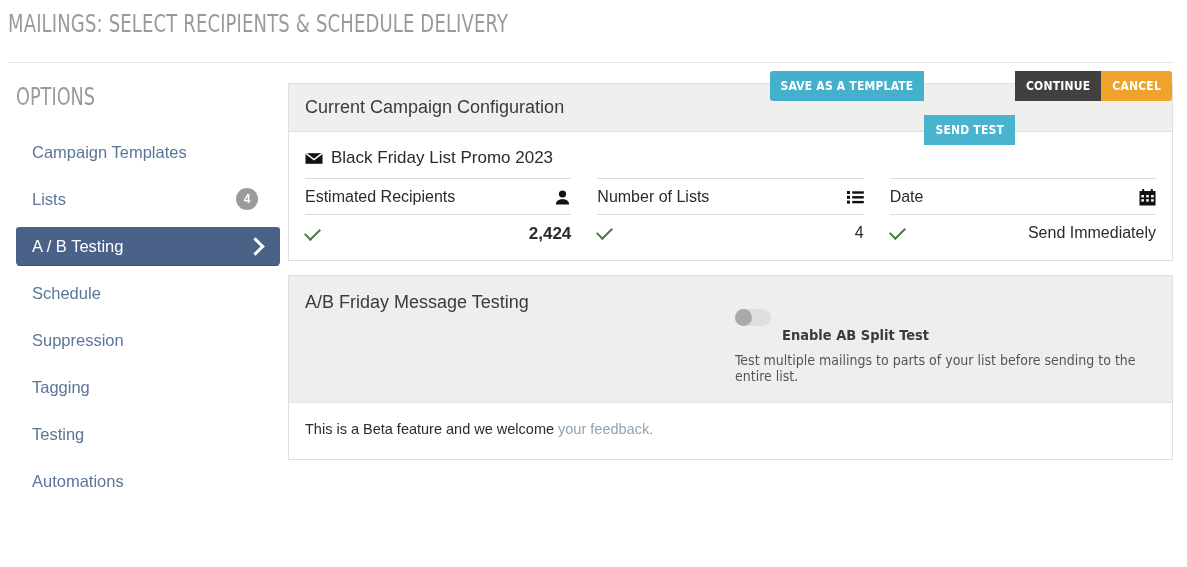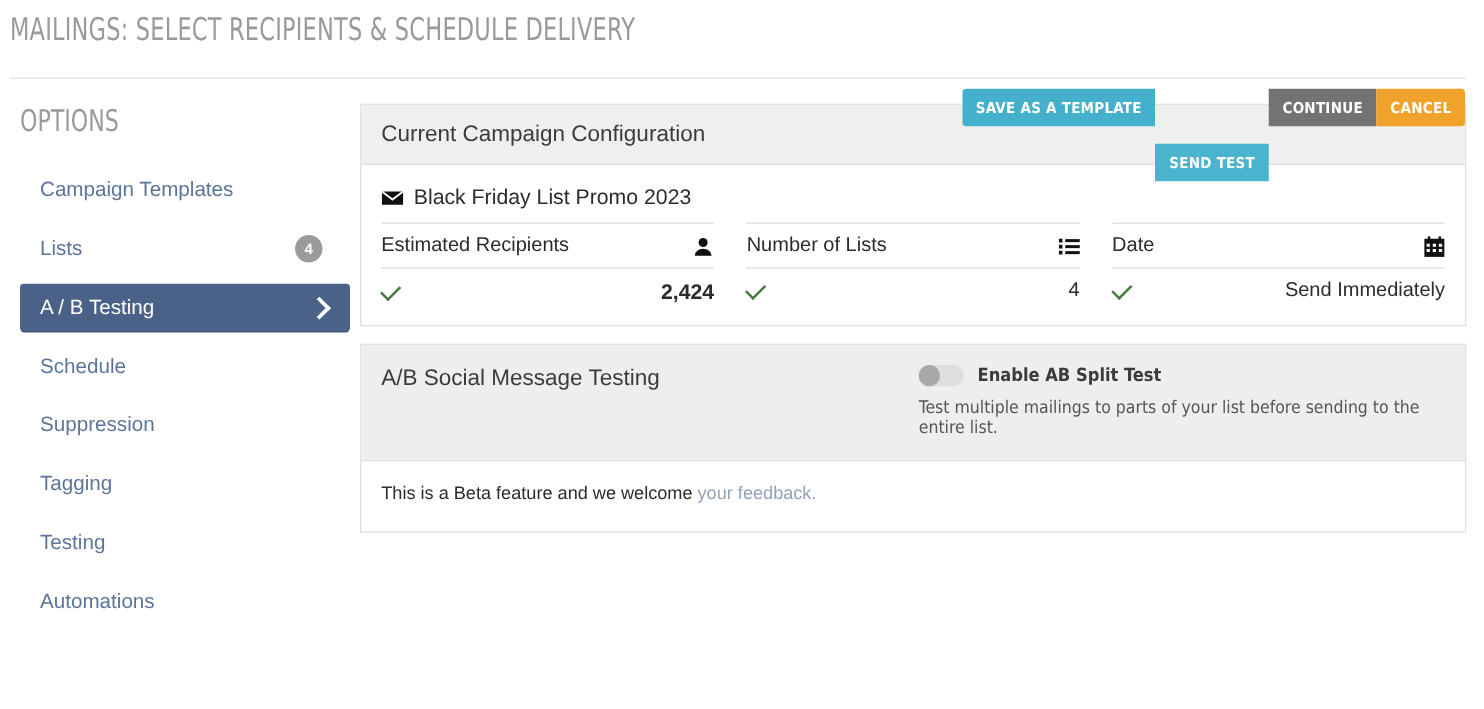--- a/index.html
+++ b/index.html
@@ -134,21 +134,21 @@
     display: flex;
     align-items: center;
     justify-content: center;
     border: none;
     cursor: pointer;
     white-space: nowrap;
     transform-origin: center;
   }
   .btn-teal   { background: #45b0cb; }
   .btn-teal2  { background: #4ab3cd; margin-top: 44px; }
-  .btn-navy   { background: #737373; }
+  .btn-navy   { background: #404040; }
   .btn-orange { background: #f0a32c; }
   .btn:first-child { border-radius: 3px 0 0 3px; }
   .btn:last-child  { border-radius: 0 3px 3px 0; }
 
   .card-body { padding: 12px 16px 14px 16px; }
 
   .campaign-row {
     display: flex;
     align-items: center;
     gap: 8px;
@@ -218,20 +218,21 @@
     width: 17px; height: 17px;
     border-radius: 50%;
     background: #a9a9a9;
   }
   .toggle-label {
     font-family: "Liberation Sans Narrow", "DejaVu Sans Condensed", "Liberation Sans", sans-serif;
     font-stretch: condensed;
     font-size: 14.5px;
     font-weight: bold;
     color: #3b3b3b;
+    margin-top: 35px;
   }
   .ab-desc {
     font-family: "Liberation Sans Narrow", "DejaVu Sans Condensed", "Liberation Sans", sans-serif;
     font-stretch: condensed;
     font-size: 14px;
     color: #555555;
     margin-top: 9px;
     margin-left: 0;
   }
 
@@ -392,21 +393,21 @@
               <span class="plain">Send Immediately</span>
             </div>
           </div>
 
         </div>
       </div>
     </div>
 
     <div class="card">
       <div class="ab-head">
-        <span class="ab-title">A/B Social Message Testing</span>
+        <span class="ab-title">A/B Friday Message Testing</span>
         <div class="ab-right">
           <div class="toggle-row">
             <span class="toggle">
               <span class="knob"></span>
             </span>
             <span class="toggle-label">Enable AB Split Test</span>
           </div>
           <div class="ab-desc">Test multiple mailings to parts of your list before sending to the entire list.</div>
         </div>
       </div>

